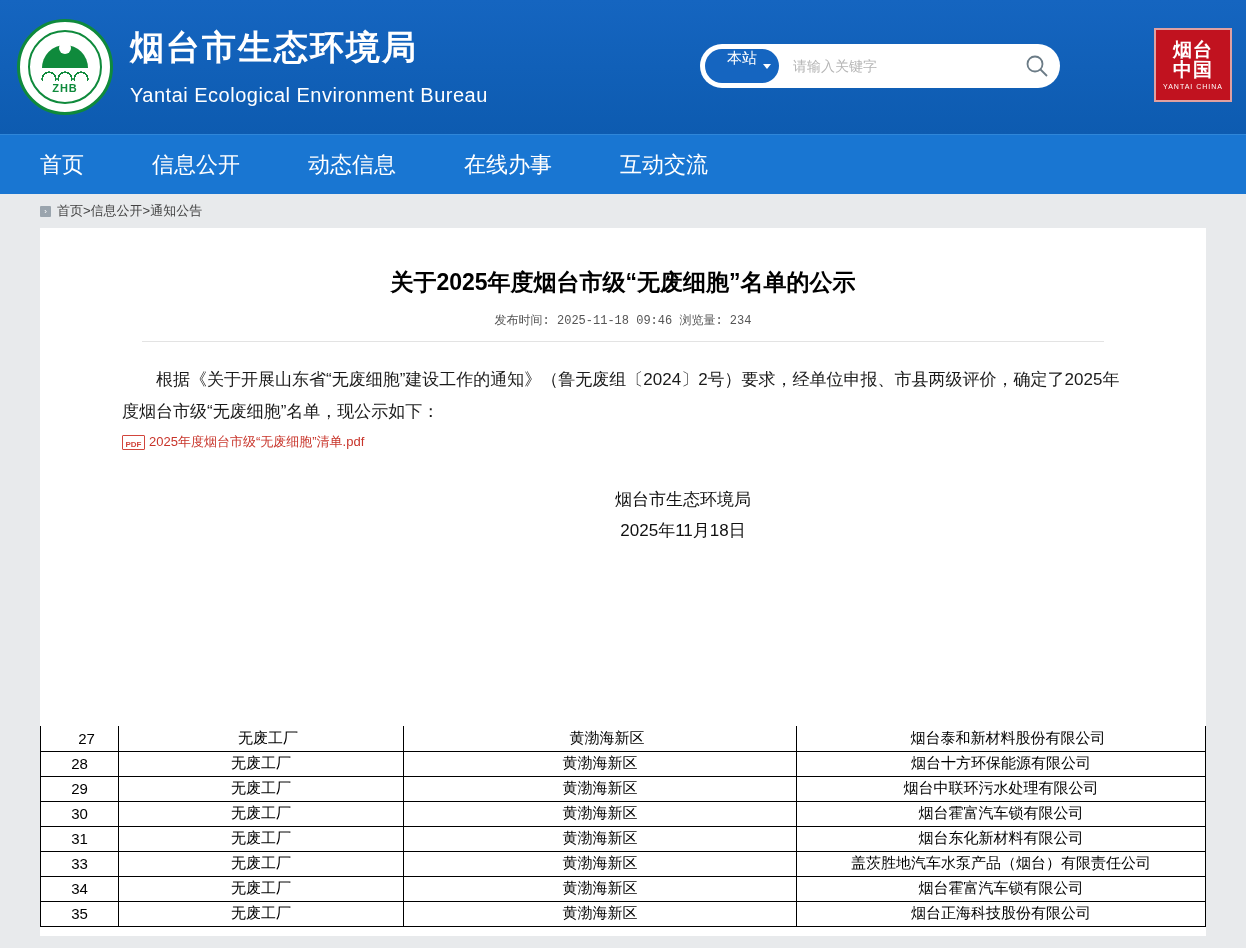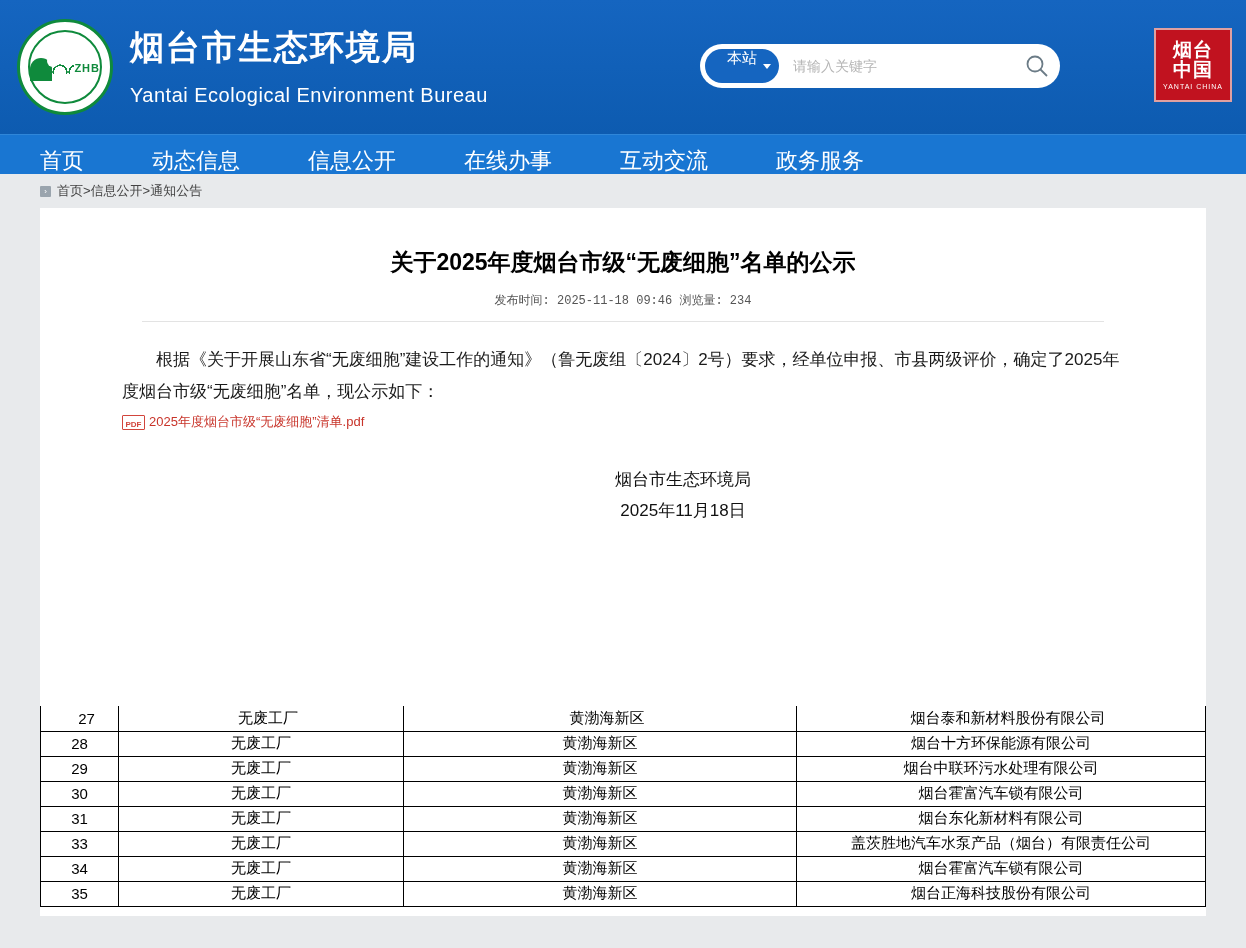--- a/index.html
+++ b/index.html
@@ -30,21 +30,21 @@
     background: #fff;
     border: 3px solid #0f8a3c;
     display: flex; align-items: center; justify-content: center;
     position: relative;
     overflow: hidden;
   }
   .logo .inner {
     width: 74px; height: 74px;
     border-radius: 50%;
     border: 2px solid #0f8a3c;
-    display: flex; flex-direction: row; align-items: center; justify-content: center;
+    display: flex; flex-direction: column; align-items: center; justify-content: center;
     position: relative;
   }
   .logo .mound {
     width: 46px; height: 23px;
     background: #0f8a3c;
     border-radius: 23px 23px 0 0;
     position: relative;
     margin-top: 4px;
   }
   .logo .mound:before {
@@ -124,23 +124,24 @@
     color: #fff;
     display: flex; flex-direction: column; align-items: center; justify-content: center;
     line-height: 1.05;
   }
   .redseal .r1 { font-size: 19px; font-weight: bold; letter-spacing: 1px; }
   .redseal .r2 { font-size: 19px; font-weight: bold; letter-spacing: 1px; }
   .redseal .r3 { font-size: 7px; letter-spacing: 1px; margin-top: 3px; }
 
   
   .nav {
-    height: 40px;
+    height: 60px;
     background: #1976d2;
     display: flex;
+    align-items: center;
     padding-left: 30px;
     border-top: 1px solid #2f86d8;
   }
   .nav a {
     color: #fff;
     font-size: 22px;
     text-decoration: none;
     padding: 0 34px;
     line-height: 52px;
   }
@@ -291,25 +292,24 @@
 
   <div class="redseal">
     <div class="r1">烟台</div>
     <div class="r2">中国</div>
     <div class="r3">YANTAI CHINA</div>
   </div>
 </div>
 
 <div class="nav">
   <a href="#">首页</a>
+  <a href="#">信息公开</a>
   <a href="#">动态信息</a>
-  <a href="#">信息公开</a>
   <a href="#">在线办事</a>
   <a href="#">互动交流</a>
-  <a href="#">政务服务</a>
 </div>
 
 <div class="crumb">
   <span class="mark">›</span>
   <a href="#">首页&gt;信息公开&gt;通知公告</a>
 </div>
 
 <div class="page">
   <div class="article">
     <div class="art-title">关于2025年度烟台市级“无废细胞”名单的公示</div>

